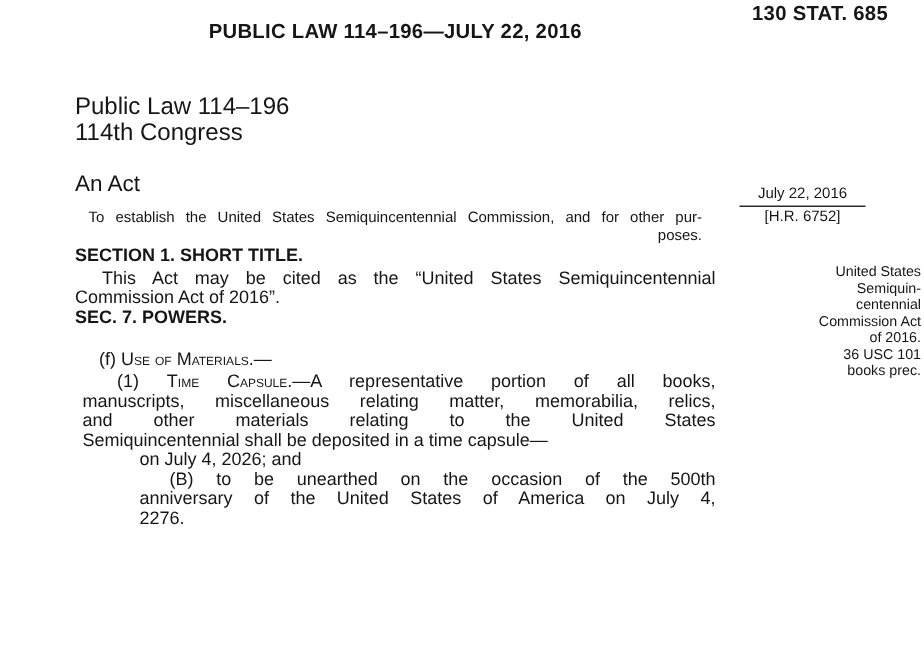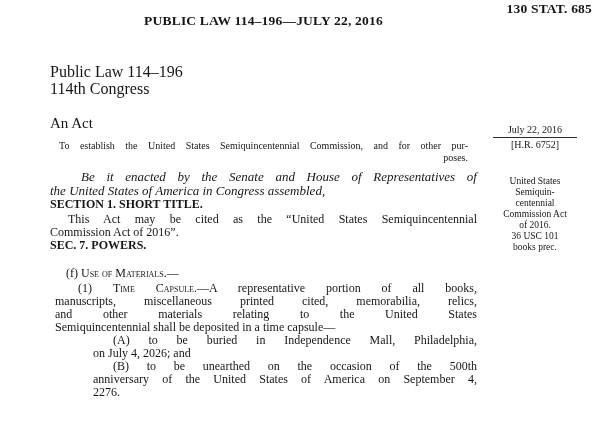--- a/index.html
+++ b/index.html
@@ -1,21 +1,21 @@
 <!DOCTYPE html>
 <html><head>
 <meta charset="utf-8">
 <style>
   html,body { margin:0; padding:0; background:#ffffff; }
   .page {
     position:relative;
     width:616px; height:431px;
     background:#ffffff;
     color:#161616;
-    font-family:Liberation Serif, serif;
+    font-family:Liberation Sans, sans-serif;
     overflow:hidden;
   }
 
   
   .runhead {
     position:absolute; left:50px; top:13px; width:427px;
     text-align:center; font-size:13.5px; font-weight:bold; letter-spacing:.2px;
     white-space:nowrap;
   }
   .stat-cite {
@@ -50,21 +50,21 @@
   .p1 { margin-top:2px; }
   .p1 .ro { padding-left:5px; }
   .p1 .fi { padding-left:28px; }
   .subpara .fi { padding-left:63px; }
   .subpara .ro { padding-left:43px; }
 
   
   .mn { position:absolute; font-size:10px; line-height:12px; }
   .mn-date { left:493px; top:124px; width:84px; text-align:center; }
   .mn-rule { border:0; border-top:1px solid #2a2a2a; margin:1px 0 1px; }
-  .mn-note { left:489px; top:176px; width:92px; font-size:9.5px; line-height:11px; text-align:center; }
+  .mn-note { left:522px; top:176px; width:92px; font-size:9.5px; line-height:11px; text-align:right; }
 </style>
 </head>
 <body>
 
 <div class="page">
 
   <div class="runhead">PUBLIC LAW 114–196—JULY 22, 2016</div>
   <div class="stat-cite">130 STAT. 685</div>
 
   <div class="column">
@@ -74,55 +74,50 @@
       <div>114th Congress</div>
     </div>
 
     <div class="an-act">An Act</div>
 
     <div class="purpose">
       <div class="jl">To establish the United States Semiquincentennial Commission, and for other pur-</div>
       <div class="cl">poses.</div>
     </div>
 
-    <div class="enacting">
-      <div class="jl ind31">Be it enacted by the Senate and House of Representatives of</div>
-      <div>the United States of America in Congress assembled,</div>
-    </div>
 
     <h2 class="sec-head mt10">SECTION 1. SHORT TITLE.</h2>
 
     <div class="bodytext sec1-body">
       <div class="jl ind18">This Act may be cited as the “United States Semiquincentennial</div>
       <div>Commission Act of 2016”.</div>
     </div>
 
     <h2 class="sec-head mt22">SEC. 7. POWERS.</h2>
 
     <div class="fline">
       <span>(f) </span><span class="sc">Use of Materials</span><span>.—</span>
     </div>
 
     <div class="bodytext p1">
       <div class="jl fi">
         <span>(1) </span><span class="sc">Time Capsule</span><span>.—A representative portion of all books,</span>
       </div>
-      <div class="jl ro">manuscripts, miscellaneous printed cited, memorabilia, relics,</div>
+      <div class="jl ro">manuscripts, miscellaneous relating matter, memorabilia, relics,</div>
       <div class="jl ro">and other materials relating to the United States</div>
       <div class="ro">Semiquincentennial shall be deposited in a time capsule—</div>
     </div>
 
     <div class="bodytext subpara">
-      <div class="jl fi">(A) to be buried in Independence Mall, Philadelphia,</div>
       <div class="ro">on July 4, 2026; and</div>
     </div>
 
     <div class="bodytext subpara">
       <div class="jl fi">(B) to be unearthed on the occasion of the 500th</div>
-      <div class="jl ro">anniversary of the United States of America on September 4,</div>
+      <div class="jl ro">anniversary of the United States of America on July 4,</div>
       <div class="ro">2276.</div>
     </div>
 
   </div>
 
   <div class="mn mn-date">
     <div>July 22, 2016</div>
     <hr class="mn-rule">
     <div>[H.R. 6752]</div>
   </div>

